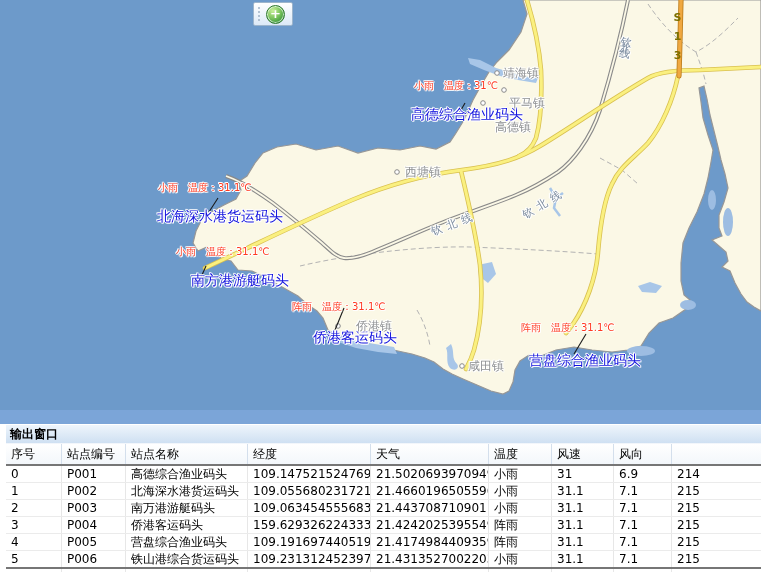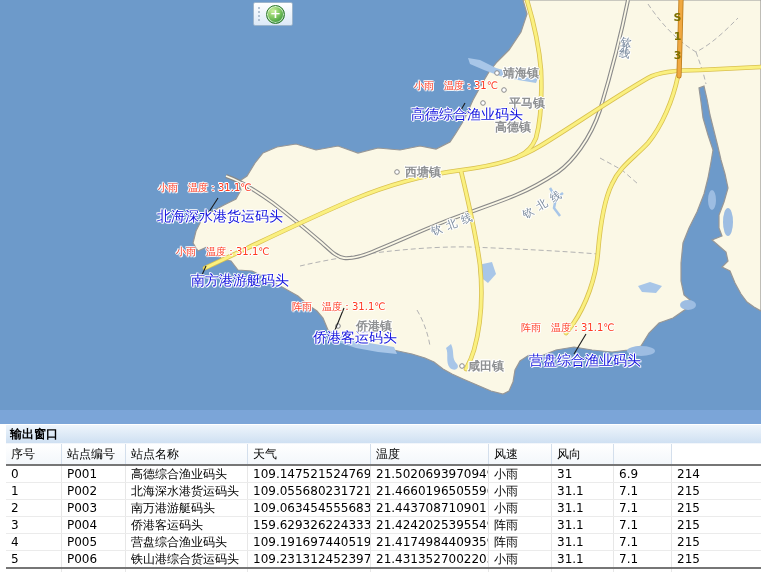--- a/index.html
+++ b/index.html
@@ -6,21 +6,21 @@
     font-family:"DejaVu Sans","Liberation Sans",sans-serif;}
   #stage{position:relative;width:761px;height:572px;}
 
   
   #map{position:absolute;left:0;top:0;width:761px;height:410px;overflow:hidden;}
   #map svg{position:absolute;left:0;top:0;}
   .maplabel{position:absolute;white-space:pre;pointer-events:none;
     text-shadow:-1px 0 0 #fff,1px 0 0 #fff,0 -1px 0 #fff,0 1px 0 #fff,1px 1px 0 #fff,-1px -1px 0 #fff;}
   .weather{color:#ff3a21;font-size:10px;font-weight:400;}
   .port{color:#1212dd;font-size:14px;}
-  .town{color:#8e9092;font-size:12px;font-weight:bold;}
+  .town{color:#8e9092;font-size:12px;}
   .rwy{color:#7d8da0;font-size:11px;letter-spacing:5px;}
   .s13{color:#7d7000;font-size:11px;font-weight:bold;writing-mode:vertical-lr;text-orientation:upright;
     letter-spacing:6px;text-shadow:none;}
 
   
   #maptoolbar{position:absolute;left:253px;top:2px;width:38px;height:22px;
     background:linear-gradient(#ffffff,#dce9f7);border:1px solid #9db5cc;border-radius:2px;
     display:flex;align-items:center;}
   .grip{width:8px;height:16px;margin-left:1px;color:#8fa5bb;font-size:10px;line-height:5px;
     display:flex;flex-direction:column;align-items:center;justify-content:center;}
@@ -180,20 +180,21 @@
 
   <div id="strip"></div>
 
   <div id="panel">
     <div id="panel-title">输出窗口</div>
 
     <div id="thead" class="tgrid">
       <span class="hcell">序号</span>
       <span class="hcell">站点编号</span>
       <span class="hcell">站点名称</span>
+      <span class="hcell">经度</span>
       <span class="hcell">天气</span>
       <span class="hcell">温度</span>
       <span class="hcell">风速</span>
       <span class="hcell">风向</span>
       <span class="hcell"></span>
     </div>
 
     <div id="tbody">
         <div class="trow tgrid">
           <span class="tcell">0</span>

